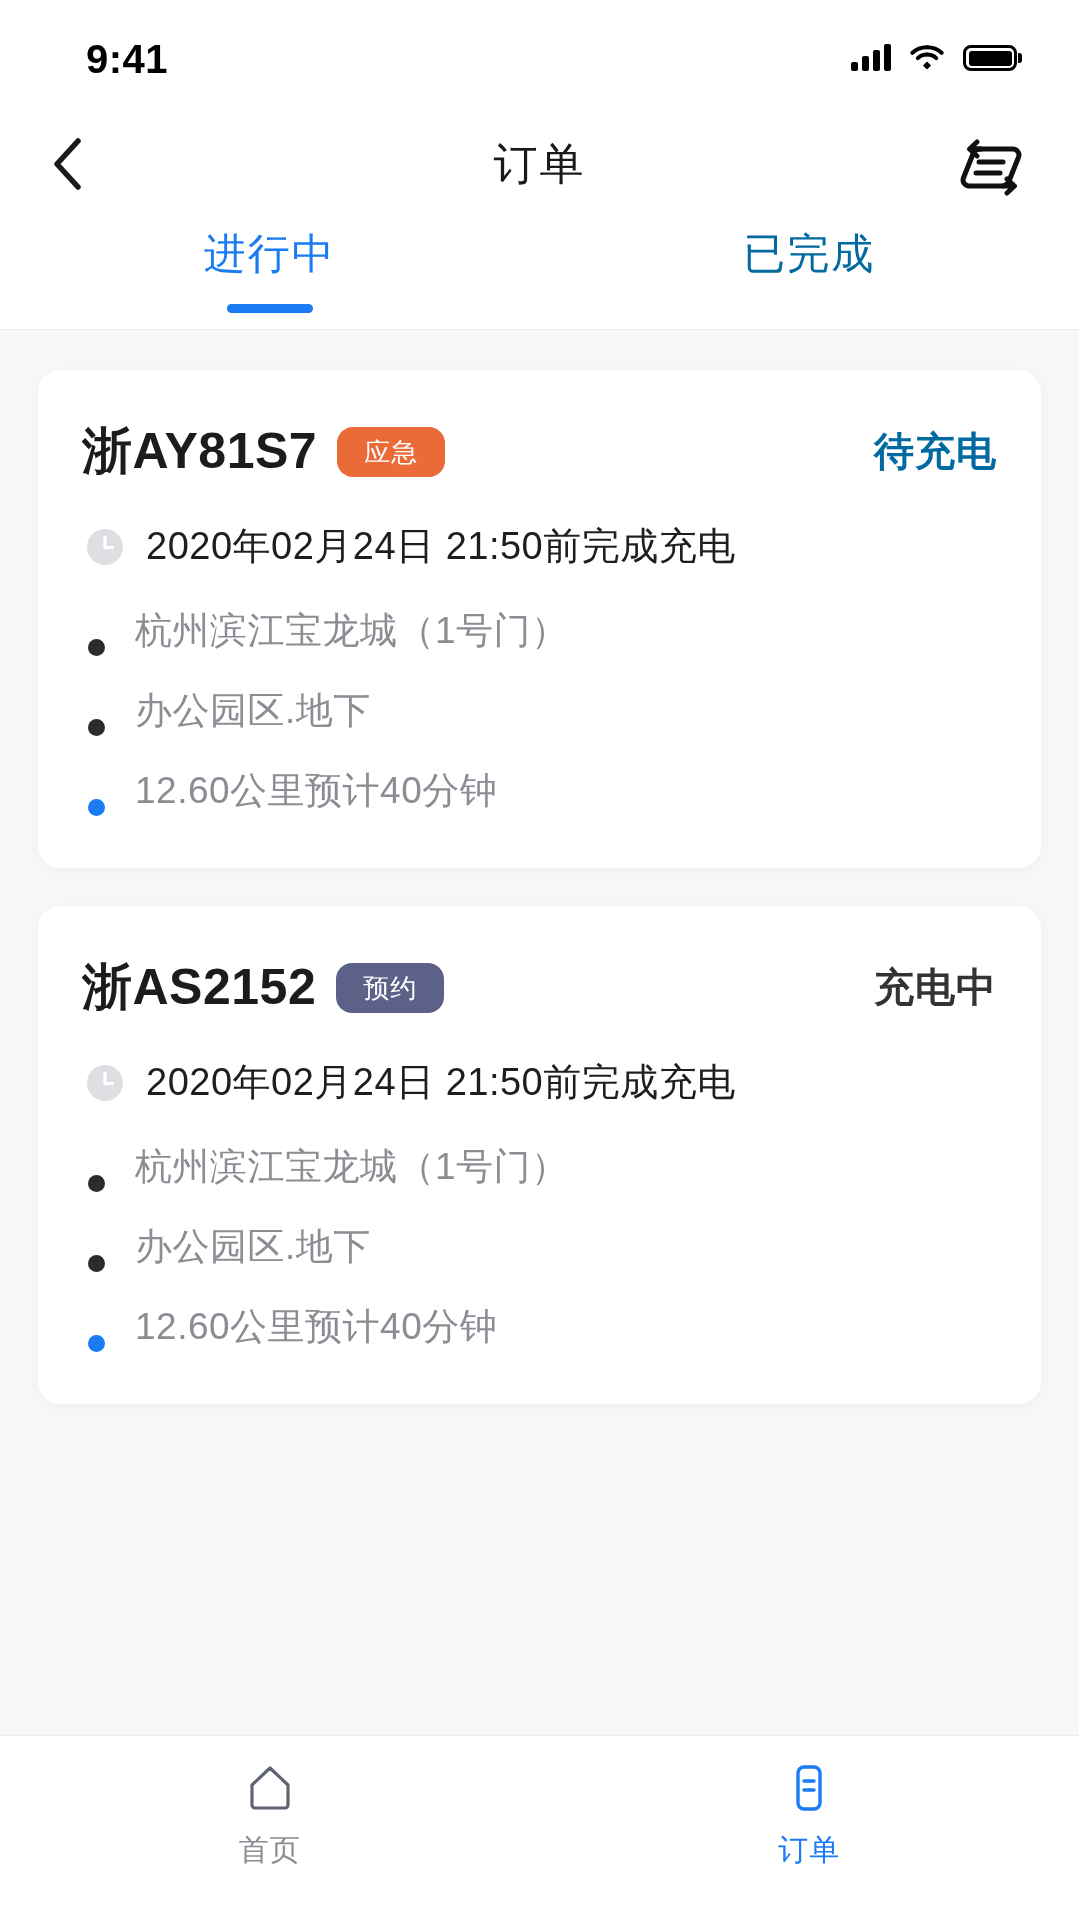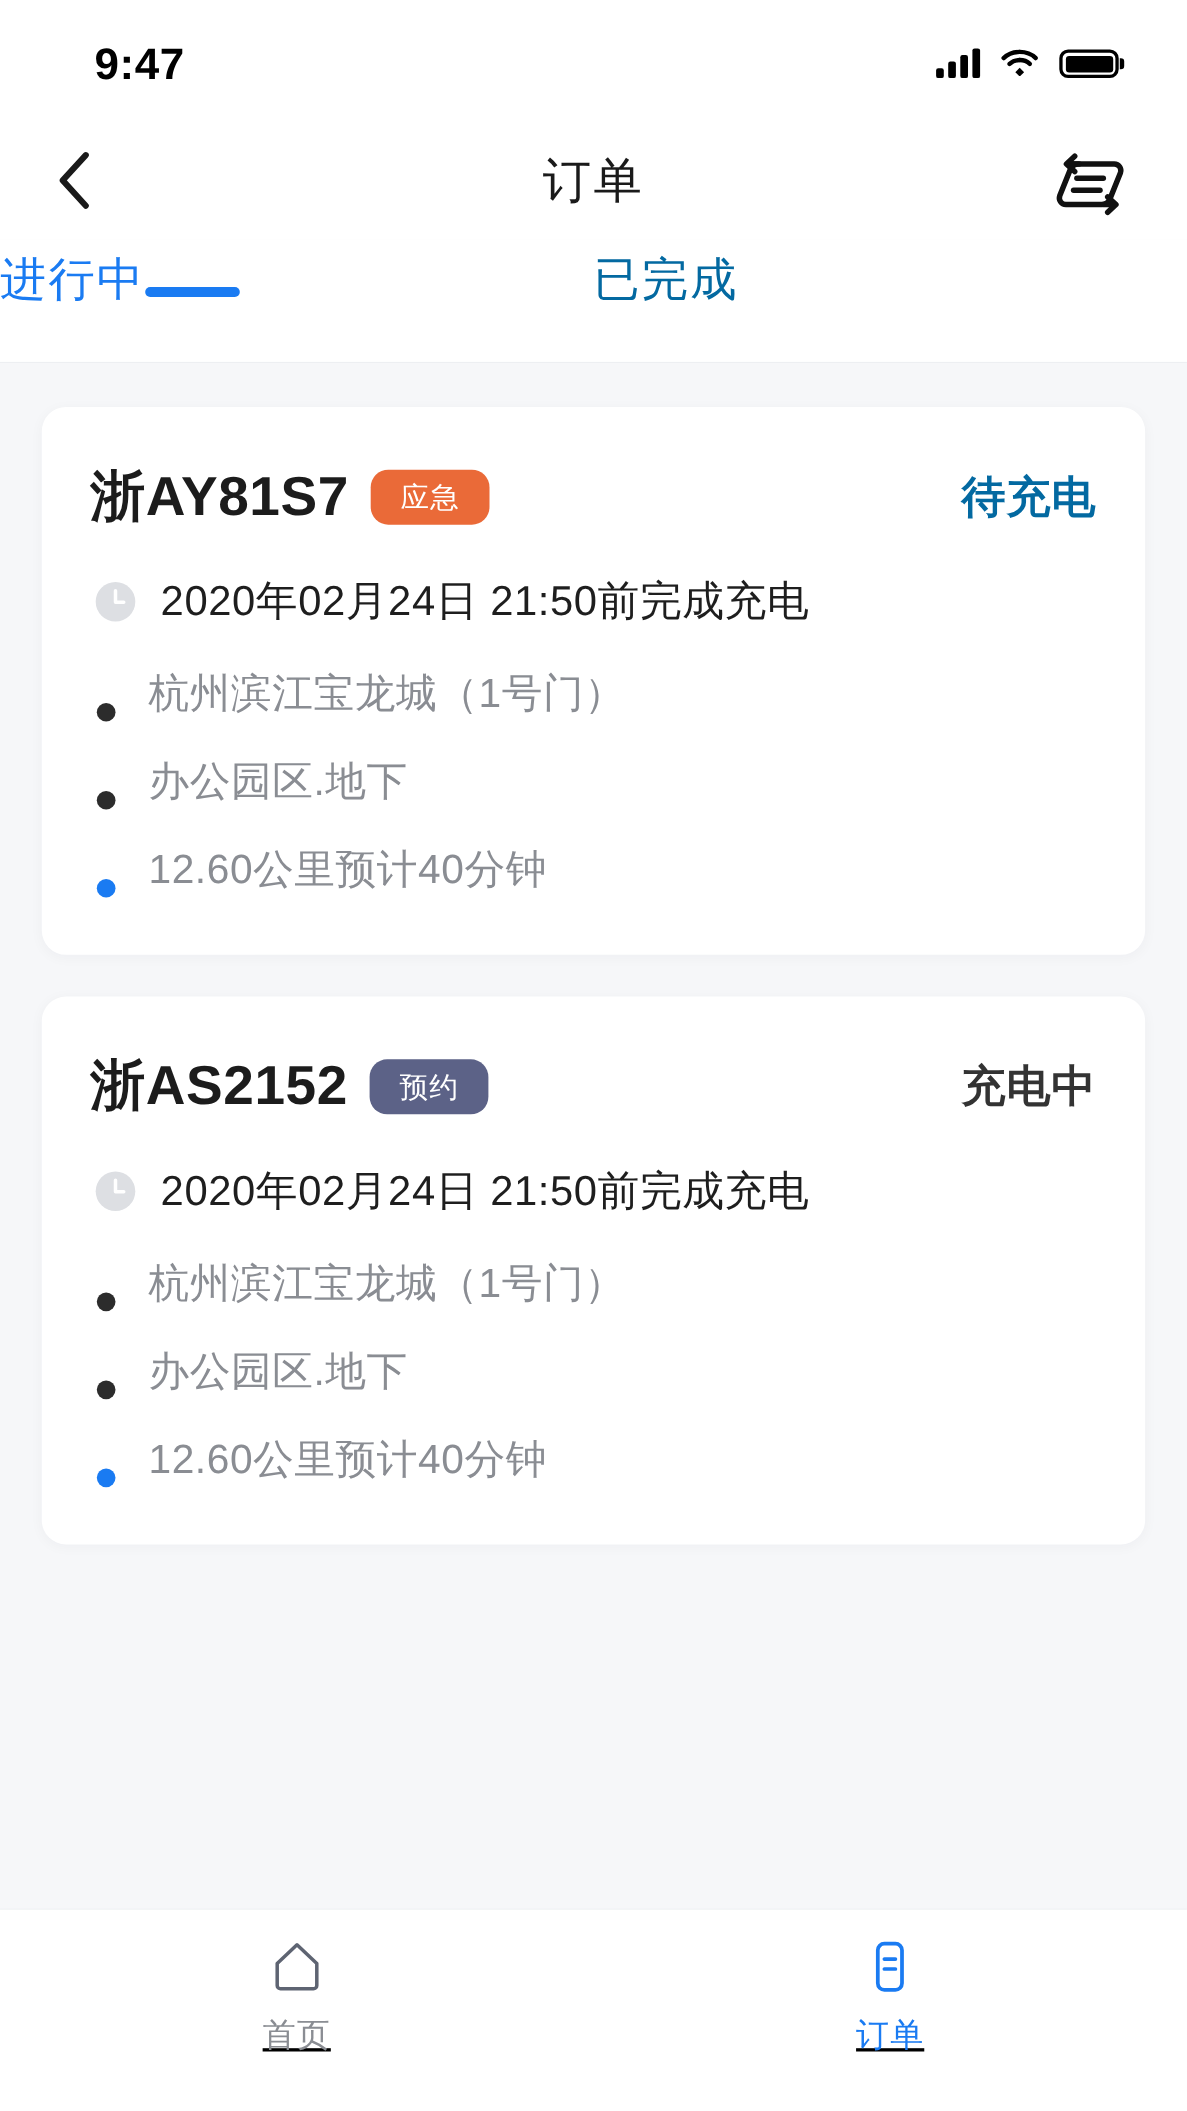--- a/index.html
+++ b/index.html
@@ -64,21 +64,21 @@
     display:flex; align-items:center; justify-content:center; cursor:pointer;
   }
 
   
   .tabs {
     height:112px; background:#ffffff; flex:0 0 auto;
     display:flex; align-items:flex-start; position:relative;
     border-bottom:1px solid #EDEFF2;
   }
   .tab {
-    flex:1; display:flex; align-items:center;
+    flex:1; display:flex; flex-direction:column; align-items:center;
     padding-top:8px; cursor:pointer; position:relative;
   }
   .tab-label { font-size:42px; color:#0369a1; letter-spacing:2px; }
   .tab.active .tab-label { color:#1A7BF2; }
   .tab-underline {
     margin-top:22px; width:86px; height:9px; border-radius:5px;
     background:transparent;
   }
   .tab.active .tab-underline { background:#1A7BF2; }
 
@@ -120,37 +120,37 @@
     flex:0 0 auto; width:17px; height:17px; border-radius:50%;
     margin-right:30px; background:#2C2C2C;
   }
   .dot.blue { background:#1A7BF2; }
   .info-text { font-size:37px; color:#8A8D93; letter-spacing:0.5px; }
 
   
   .tabbar {
     flex:0 0 auto; height:184px; background:#ffffff;
     border-top:1px solid #ECEEF1;
-    display:flex; align-items:flex-start; padding-top:26px;text-decoration:underline;
+    display:flex; align-items:flex-start; padding-top:26px;
   }
   .nav-item {
     flex:1; display:flex; flex-direction:column; align-items:center;
     cursor:pointer; gap:16px;
   }
   .nav-ic { width:52px; height:52px; display:block; }
   .nav-label { font-size:30px; color:#8A8D93; letter-spacing:1px; }
   .nav-item.active .nav-label { color:#1A7BF2; }
 </style>
 </head>
 <body>
 
 <div class="phone">
 
   <div class="statusbar">
-    <div class="sb-time">9:47</div>
+    <div class="sb-time">9:41</div>
     <div class="sb-icons">
       <span class="bars">
           <i></i>
           <i></i>
           <i></i>
           <i></i>
         </span>
       <span>
         <svg class="wifi" viewBox="0 0 34 26">
           <path d="M17 4.2c6 0 11.2 2.3 14.6 5.6" fill="none" stroke="#000" stroke-width="4" stroke-linecap="round"></path>

